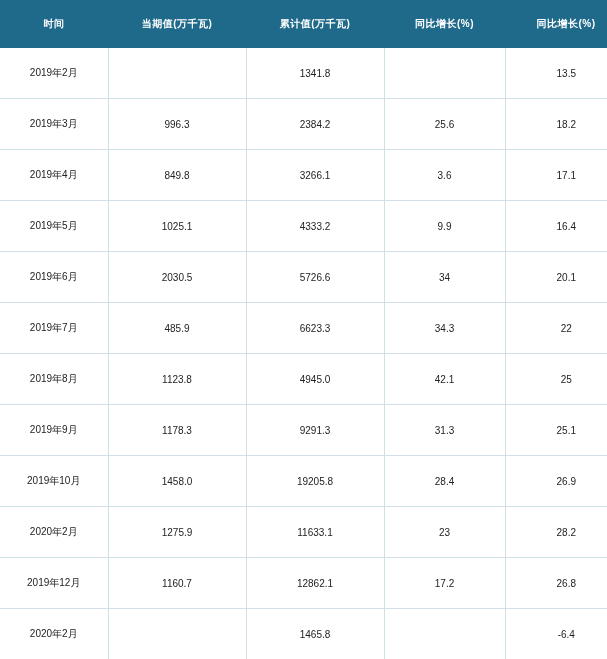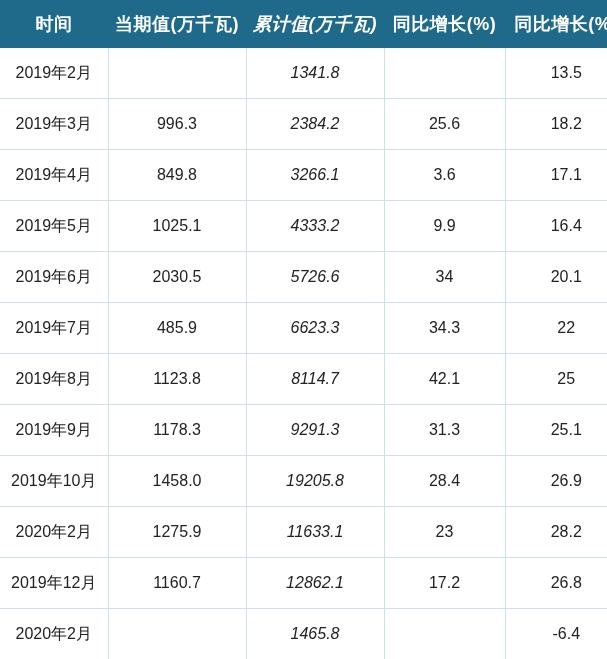--- a/index.html
+++ b/index.html
@@ -19,49 +19,49 @@
     box-sizing: border-box;
   }
   table.data-table {
     width: 607px;
     border-collapse: collapse;
     table-layout: fixed;
   }
   table.data-table thead th {
     background: #1f6a8a;
     color: #ffffff;
-    font-size: 18px;
+    font-size: 10px;
     font-weight: bold;
     height: 48px;
     text-align: center;
     vertical-align: middle;
     border: none;
     padding: 0 2px;
     letter-spacing: 0.5px;
   }
   table.data-table tbody td {
     height: 50px;
-    font-size: 16px;
+    font-size: 10px;
     color: #222222;
     text-align: center;
     vertical-align: middle;
     border-bottom: 1px solid #cfe0e8;
     border-right: 1px solid #cfe0e8;
     padding: 0 2px;
     background: #ffffff;
   }
   table.data-table tbody td:last-child {
     border-right: none;
   }
   table.data-table tbody tr:last-child td {
     border-bottom: none;
   }
   .col-0 { width: 104px; }
   .col-1 { width: 134px; }
-  .col-2 { width: 134px; font-style: italic; }
+  .col-2 { width: 134px; }
   .col-3 { width: 117px; }
   .col-4 { width: 118px; }
   .cell-label {
     color: #1a1a1a;
   }
 </style>
 </head>
 <body>
 
 <div class="table-wrap">
@@ -114,21 +114,21 @@
       <tr>
         <td class="col-0 cell-label">2019年7月</td>
         <td class="col-1">485.9</td>
         <td class="col-2">6623.3</td>
         <td class="col-3">34.3</td>
         <td class="col-4">22</td>
       </tr>
       <tr>
         <td class="col-0 cell-label">2019年8月</td>
         <td class="col-1">1123.8</td>
-        <td class="col-2">8114.7</td>
+        <td class="col-2">4945.0</td>
         <td class="col-3">42.1</td>
         <td class="col-4">25</td>
       </tr>
       <tr>
         <td class="col-0 cell-label">2019年9月</td>
         <td class="col-1">1178.3</td>
         <td class="col-2">9291.3</td>
         <td class="col-3">31.3</td>
         <td class="col-4">25.1</td>
       </tr>

